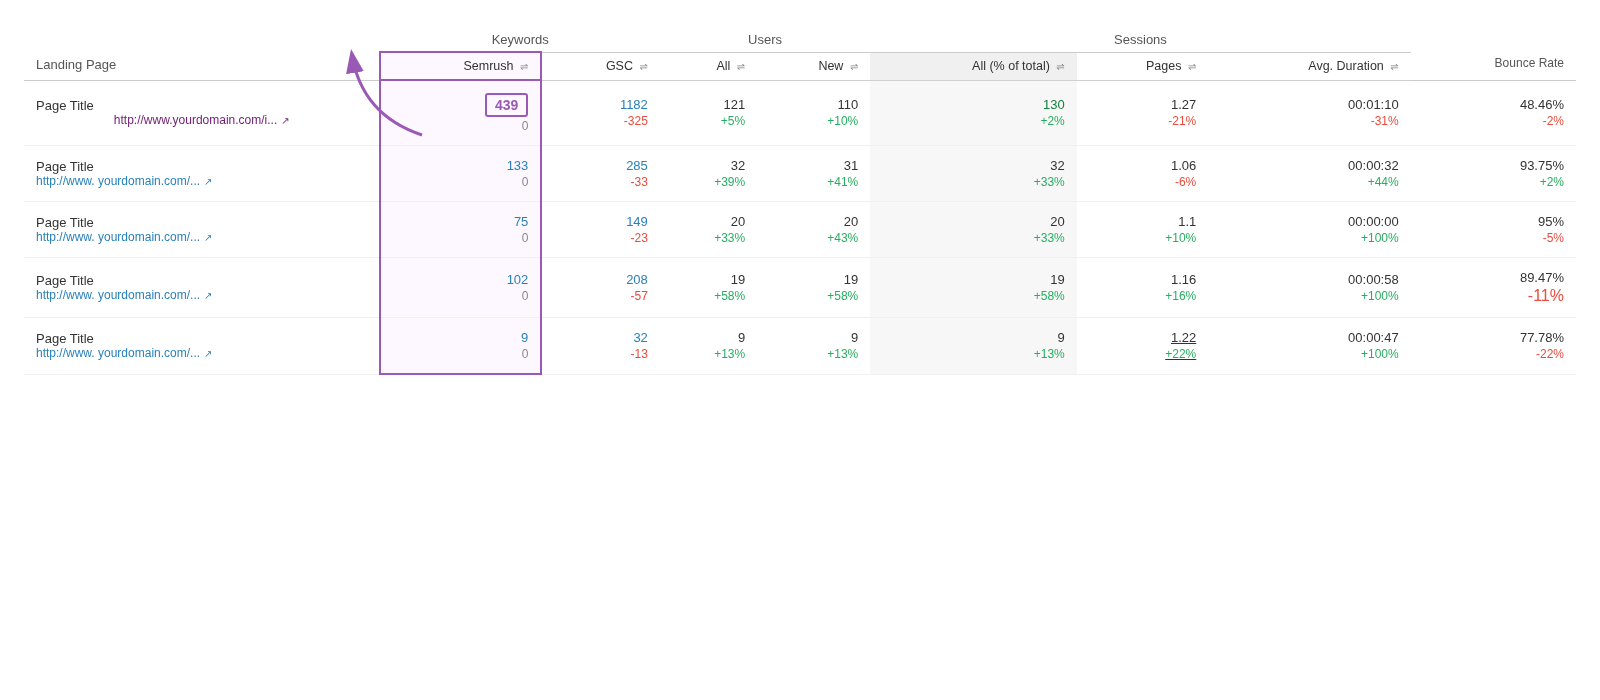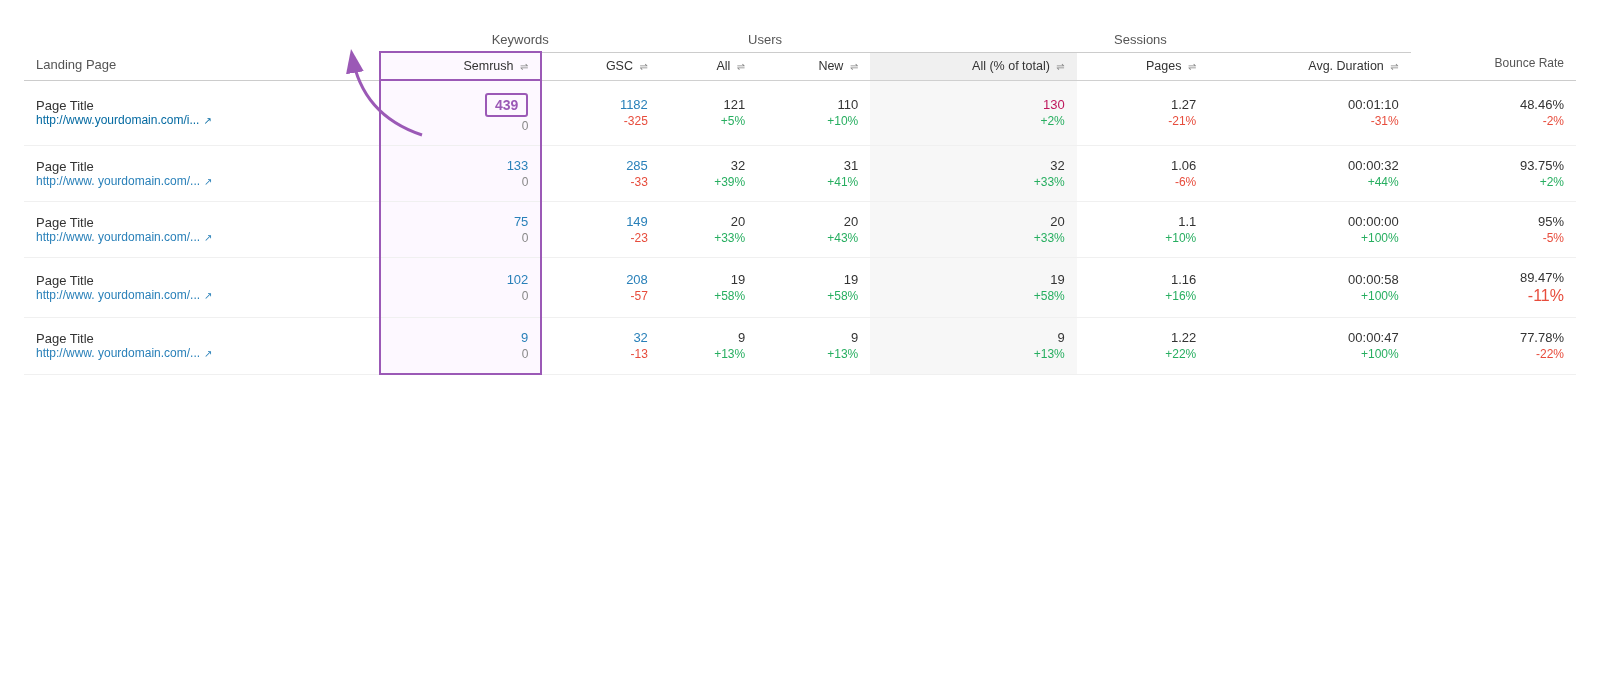--- a/index.html
+++ b/index.html
@@ -124,21 +124,21 @@
           <th style="text-align:right; white-space:nowrap;">
             <span>Avg. Duration</span>
             <span class="sort-icon">⇌</span>
           </th>
         </tr>
       </thead>
       <tbody id="table-body">
       <tr style="border-bottom: 1px solid rgb(240, 240, 240);">
             <td style="text-align: left; padding-top: 12px; padding-bottom: 12px;">
     <span style="display:block; color:#333; font-size:13px;">Page Title</span>
-    <span style="display:flex; align-items:center; gap:4px; color:#0369a1; font-size:12px;">
+    <span style="display:flex; align-items:center; gap:4px; color:#701a75; font-size:12px;justify-content:center;">
       http://www.yourdomain.com/i...
       <span style="font-size:10px; cursor:pointer;">↗</span>
     </span>
   </td>
             <td style="background: rgb(253, 248, 255); border-left: 2px solid rgb(155, 89, 182); border-right: 2px solid rgb(155, 89, 182); text-align: right; padding: 12px;">
       <div style="display:flex; flex-direction:column; align-items:flex-end;">
         <span style="color:#9b59b6; font-weight:600; font-size:14px; border:2px solid #9b59b6; padding:2px 8px; border-radius:3px; display:inline-block;">439</span>
         <span style="color:#888; font-size:12px; margin-top:2px;">0</span>
       </div>
     </td>
@@ -155,21 +155,21 @@
     </div>
   </td>
             <td style="text-align: right; padding: 12px;">
     <div style="display:flex; flex-direction:column; align-items:flex-end;">
       <span style="font-size:13px; color:#333;">110</span>
       <span style="color:#27ae60; font-size:12px; margin-top:2px;">+10%</span>
     </div>
   </td>
             <td style="text-align: right; padding: 12px; background: rgb(247, 247, 247);">
     <div style="display:flex; flex-direction:column; align-items:flex-end;">
-      <span style="font-size:13px; color:#be185d;">130</span>
+      <span style="font-size:13px; color:#15803d;">130</span>
       <span style="color:#27ae60; font-size:12px; margin-top:2px;">+2%</span>
     </div>
   </td>
             <td style="text-align: right; padding: 12px;">
     <div style="display:flex; flex-direction:column; align-items:flex-end;">
       <span style="font-size:13px; color:#333;">1.27</span>
       <span style="color:#e74c3c; font-size:12px; margin-top:2px;">-21%</span>
     </div>
   </td>
             <td style="text-align: left; padding: 12px;">
@@ -388,21 +388,21 @@
       <span style="color:#27ae60; font-size:12px; margin-top:2px;">+13%</span>
     </div>
   </td>
             <td style="text-align: right; padding: 12px; background: rgb(247, 247, 247);">
     <div style="display:flex; flex-direction:column; align-items:flex-end;">
       <span style="font-size:13px; color:#333;">9</span>
       <span style="color:#27ae60; font-size:12px; margin-top:2px;">+13%</span>
     </div>
   </td>
             <td style="text-align: right; padding: 12px;">
-    <div style="display:flex; flex-direction:column; align-items:flex-end;">
+    <div style="display:flex; flex-direction:column; align-items:flex-end;text-decoration:underline;">
       <span style="font-size:13px; color:#333;">1.22</span>
       <span style="color:#27ae60; font-size:12px; margin-top:2px;">+22%</span>
     </div>
   </td>
             <td style="text-align: center; padding: 12px; margin-top: 36px;">
     <div style="display:flex; flex-direction:column; align-items:flex-end;">
       <span style="font-size:13px; color:#333;">00:00:47</span>
       <span style="color:#27ae60; font-size:12px; margin-top:2px;">+100%</span>
     </div>
   </td>

